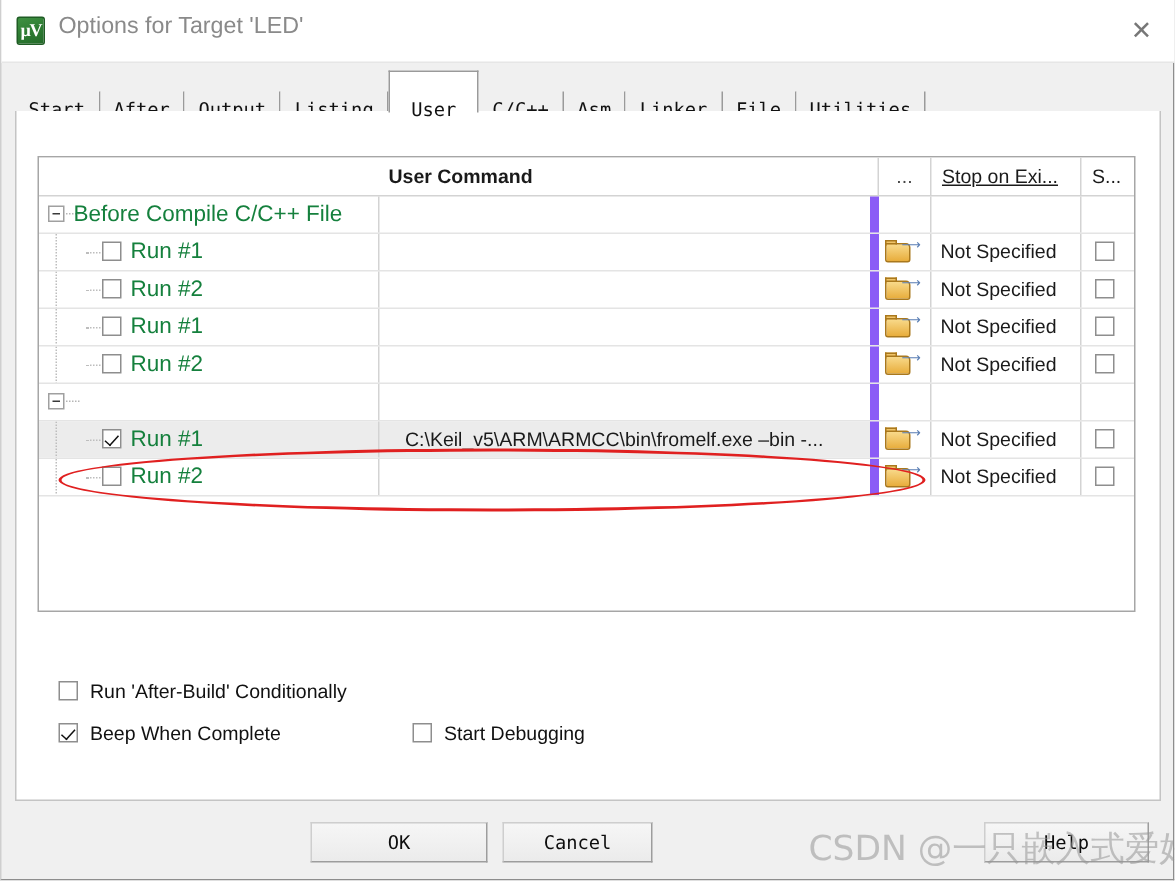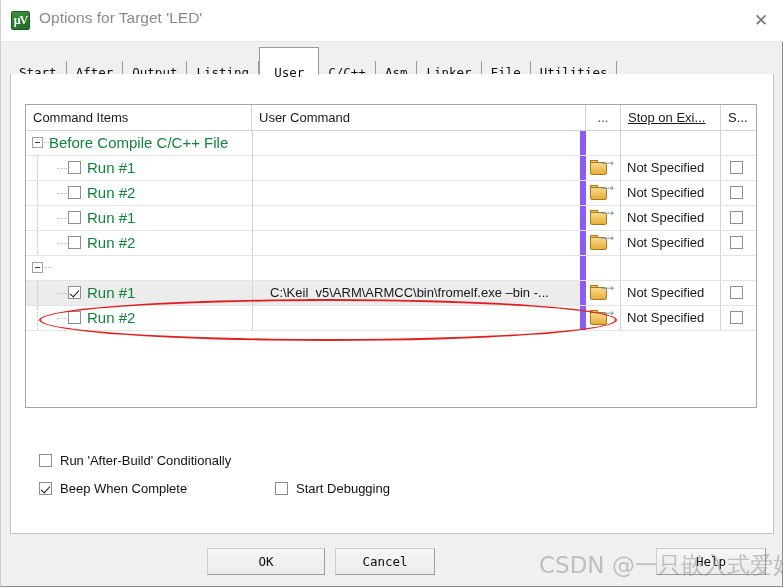--- a/index.html
+++ b/index.html
@@ -381,22 +381,21 @@
 
   <div id="tabstrip">
     <div class="tabs-row" id="tabs-row"><div class="tab">Start</div><div class="tab">After</div><div class="tab">Output</div><div class="tab">Listing</div><div class="tab active">User</div><div class="tab">C/C++</div><div class="tab">Asm</div><div class="tab">Linker</div><div class="tab">File</div><div class="tab">Utilities</div></div>
     <div class="tab-underline"></div>
   </div>
 
   <div id="content">
 
     <div id="listbox">
       <div class="lb-header">
-        <div class="hcell" style="left:0;width:226px;">Command Items</div>
-        <div class="hcell" style="left:226px;width:334px;">User Command</div>
+        <div class="hcell" style="left:226px;width:334px;font-weight:bold;">User Command</div>
         <div class="hcell" style="left:560px;width:35px;text-align:center;padding-left:0;color:#444;">...</div>
         <div class="hcell" style="left:595px;width:100px;text-decoration:underline;">Stop on Exi...</div>
         <div class="hcell" style="left:695px;width:36px;">S...</div>
       </div>
       <div class="lb-body" id="lb-body">
           <div class="lb-row">
             <div class="cell cell-name" style="left: 0px; width: 226px;">
               <span class="expander"></span>
               <span class="dotlead"></span>
               <span class="tree-label group">Before Compile C/C++ File</span>

